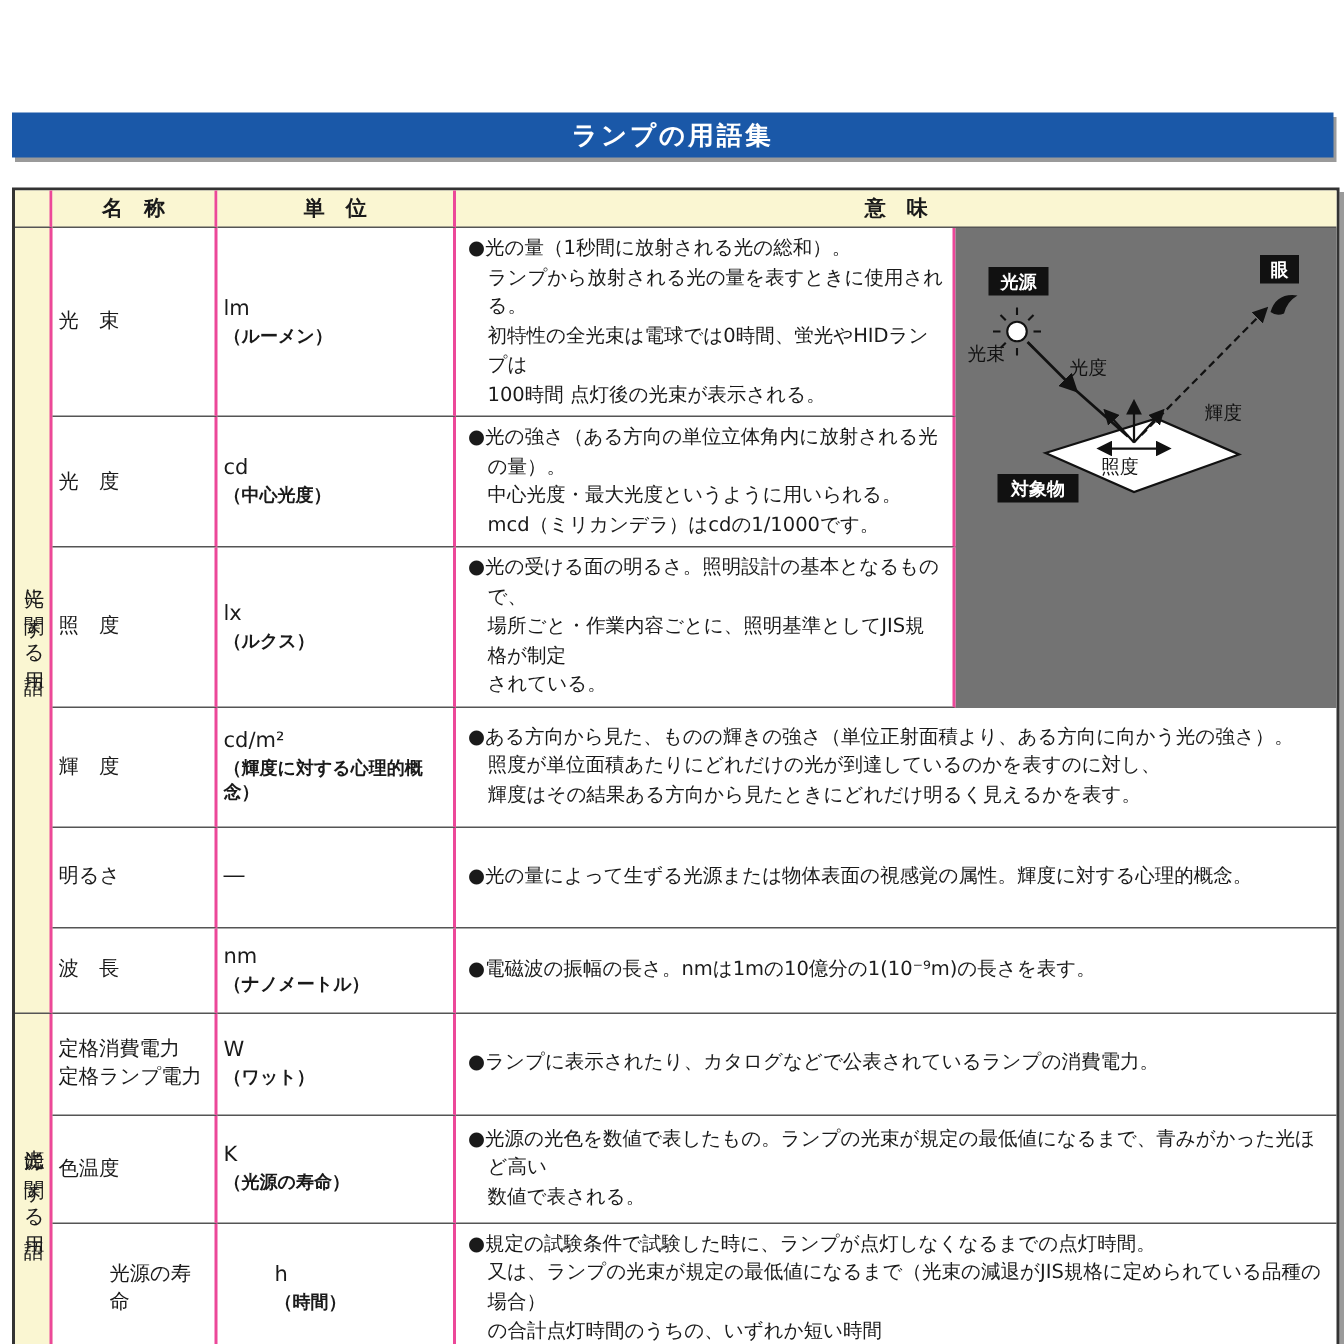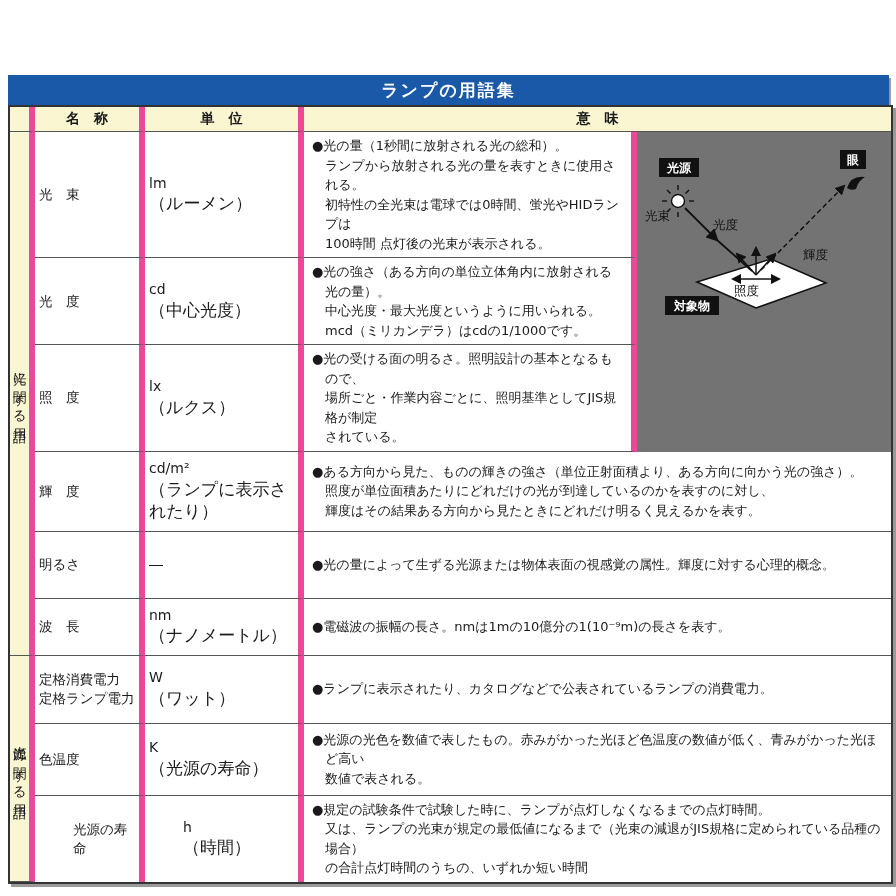--- a/index.html
+++ b/index.html
@@ -1,30 +1,30 @@
 <!DOCTYPE html>
 <html><head>
 <meta charset="utf-8">
 <style>
   html,body{margin:0;padding:0;background:#ffffff;font-family:"DejaVu Sans","Liberation Sans",sans-serif;color:#1a1a1a;}
   body{width:896px;height:896px;position:relative;overflow:hidden;}
   .page{position:absolute;left:8px;top:75px;width:881px;}
-  .title-bar{height:30px;background:#1A58A8;box-shadow:2px 3px 0 #9a9a9a;display:flex;align-items:center;justify-content:center;margin-bottom:0;text-align:right;}
+  .title-bar{height:30px;background:#1A58A8;box-shadow:2px 3px 0 #9a9a9a;display:flex;align-items:center;justify-content:center;margin-bottom:20px;text-align:right;}
   .title-bar span{color:#ffffff;font-weight:bold;font-size:17px;letter-spacing:2px;}
   table.glossary{border-collapse:separate;border-spacing:0;width:881px;table-layout:fixed;border:2px solid #333;background:#ffffff;box-shadow:3px 3px 0 #9a9a9a;}
-  td,th{box-sizing:border-box;border-right:6px solid #ec4899;border-bottom:1px solid #555;padding:2px 4px;vertical-align:middle;font-weight:normal;}
+  td,th{box-sizing:border-box;border-right:2px solid #ec4899;border-bottom:1px solid #555;padding:2px 4px;vertical-align:middle;font-weight:normal;}
   .no-br{border-right:none !important;}
   .no-bb{border-bottom:none !important;padding-left:38px;}
   th{background:#FAF6D2;font-weight:bold;font-size:14px;text-align:center;padding:3px 0;}
   td.sidebar{background:#FAF6D2;text-align:center;vertical-align:middle;padding:0;}
   td.sidebar span{writing-mode:vertical-rl;text-orientation:upright;font-size:13.5px;letter-spacing:2px;line-height:1;display:inline-block;}
   td.name{text-align:left;font-size:13.5px;white-space:pre-line;line-height:1.4;}
   td.unit{text-align:left;line-height:1.35;}
   td.unit .u{font-size:14px;display:block;}
-  td.unit .uk{font-size:17px;display:block;}
+  td.unit .uk{font-size:12px;display:block;font-weight:bold;}
   td.meaning{font-size:13px;line-height:1.5;white-space:pre-line;padding:4px 6px 4px 8px;}
   td.meaning .hang{display:block;padding-left:1em;text-indent:-1em;white-space:pre-line;}
   td.diagram{padding:0;vertical-align:top;background:#737373;}
   svg text{font-family:"DejaVu Sans","Liberation Sans",sans-serif;}
   svg .lbl{font-size:12.5px;fill:#111;}
   svg .boxlbl{font-size:12px;font-weight:bold;fill:#ffffff;}
 </style>
 </head>
 <body>
 
@@ -139,21 +139,21 @@
           </td>
       <td class="meaning"><span class="hang">●光の受ける面の明るさ。照明設計の基本となるもので、
 場所ごと・作業内容ごとに、照明基準としてJIS規格が制定
 されている。</span></td>
     </tr>
 
     <tr style="height:80px">
       <td class="name">輝　度</td>
       <td class="unit">
             <span class="u">cd/m²</span>
-            <span class="uk">（ランプに表示されたり）</span>
+            <span class="uk">（輝度に対する心理的概念）</span>
           </td>
       <td class="meaning no-br" colspan="2"><span class="hang">●ある方向から見た、ものの輝きの強さ（単位正射面積より、ある方向に向かう光の強さ）。
 照度が単位面積あたりにどれだけの光が到達しているのかを表すのに対し、
 輝度はその結果ある方向から見たときにどれだけ明るく見えるかを表す。</span></td>
     </tr>
 
     <tr style="height:67px">
       <td class="name">明るさ</td>
       <td class="unit">
             <span class="u">―</span>
@@ -180,21 +180,21 @@
           </td>
       <td class="meaning no-br" colspan="2"><span class="hang">●ランプに表示されたり、カタログなどで公表されているランプの消費電力。</span></td>
     </tr>
 
     <tr style="height:72px">
       <td class="name">色温度</td>
       <td class="unit">
             <span class="u">K</span>
             <span class="uk">（光源の寿命）</span>
           </td>
-      <td class="meaning no-br" colspan="2"><span class="hang">●光源の光色を数値で表したもの。赤みがかった光ほど色温度の数値が低く、青みがかった光ほど高い
+      <td class="meaning no-br" colspan="2"><span class="hang">●光源の光色を数値で表したもの。ランプの光束が規定の最低値になるまで、青みがかった光ほど高い
 数値で表される。</span></td>
     </tr>
 
     <tr style="height:80px">
       <td class="name no-bb">光源の寿命</td>
       <td class="unit no-bb">
             <span class="u">h</span>
             <span class="uk">（時間）</span>
           </td>
       <td class="meaning no-br no-bb" colspan="2"><span class="hang">●規定の試験条件で試験した時に、ランプが点灯しなくなるまでの点灯時間。

